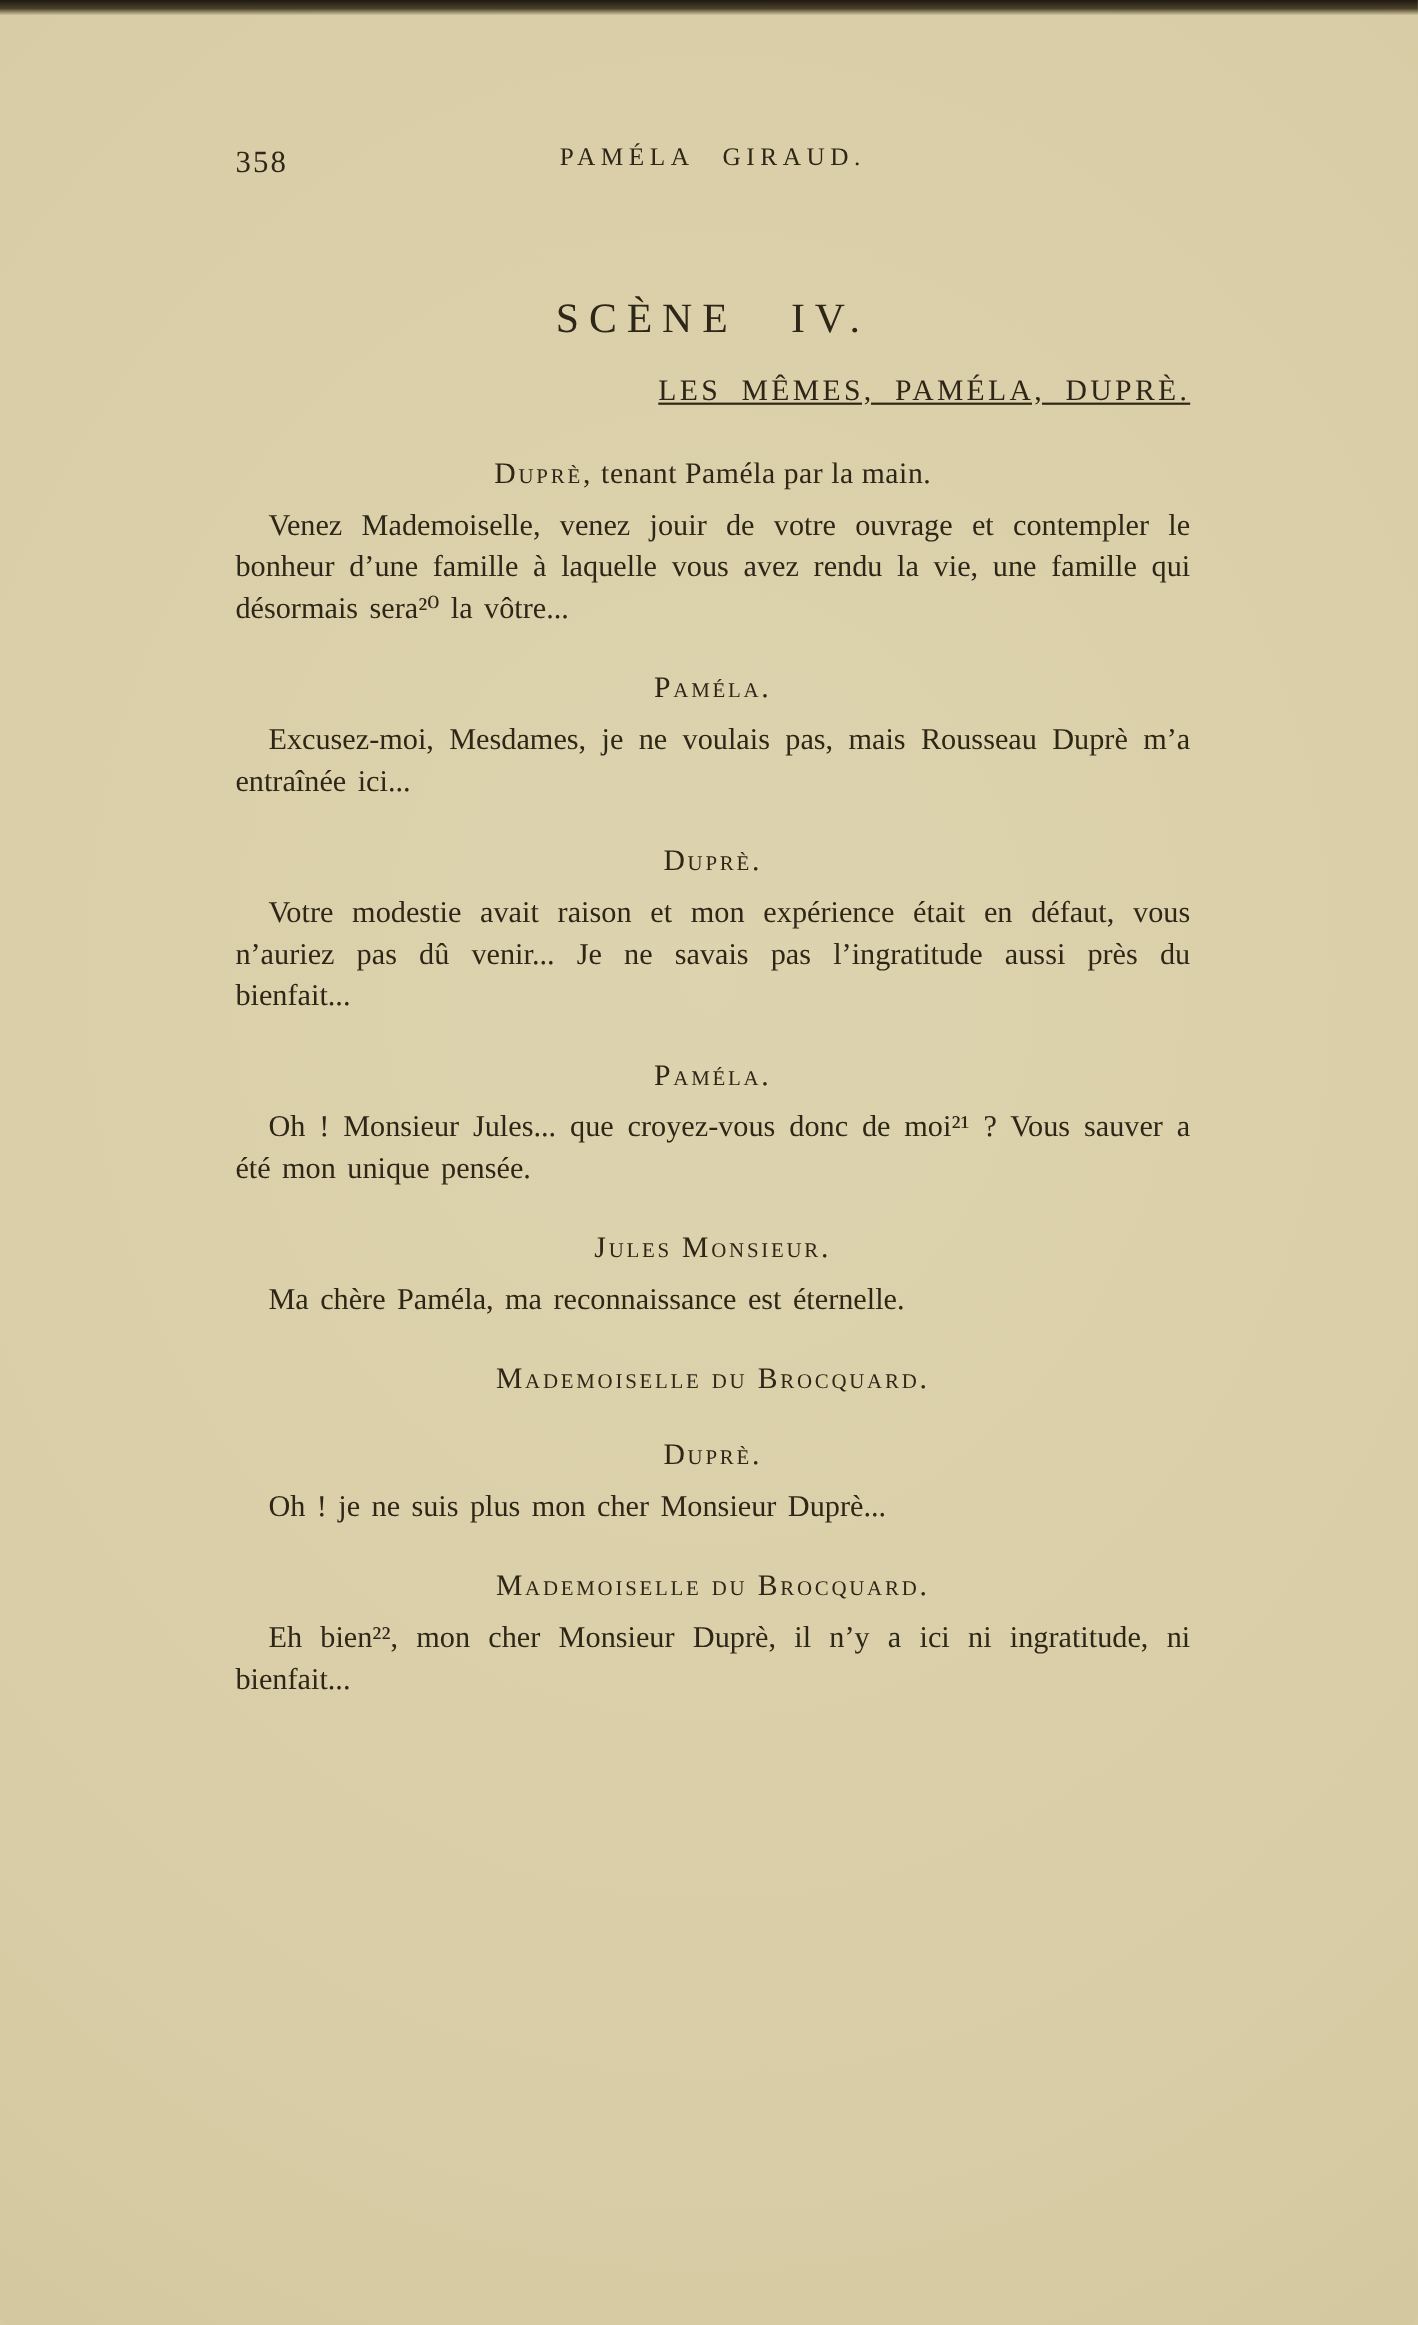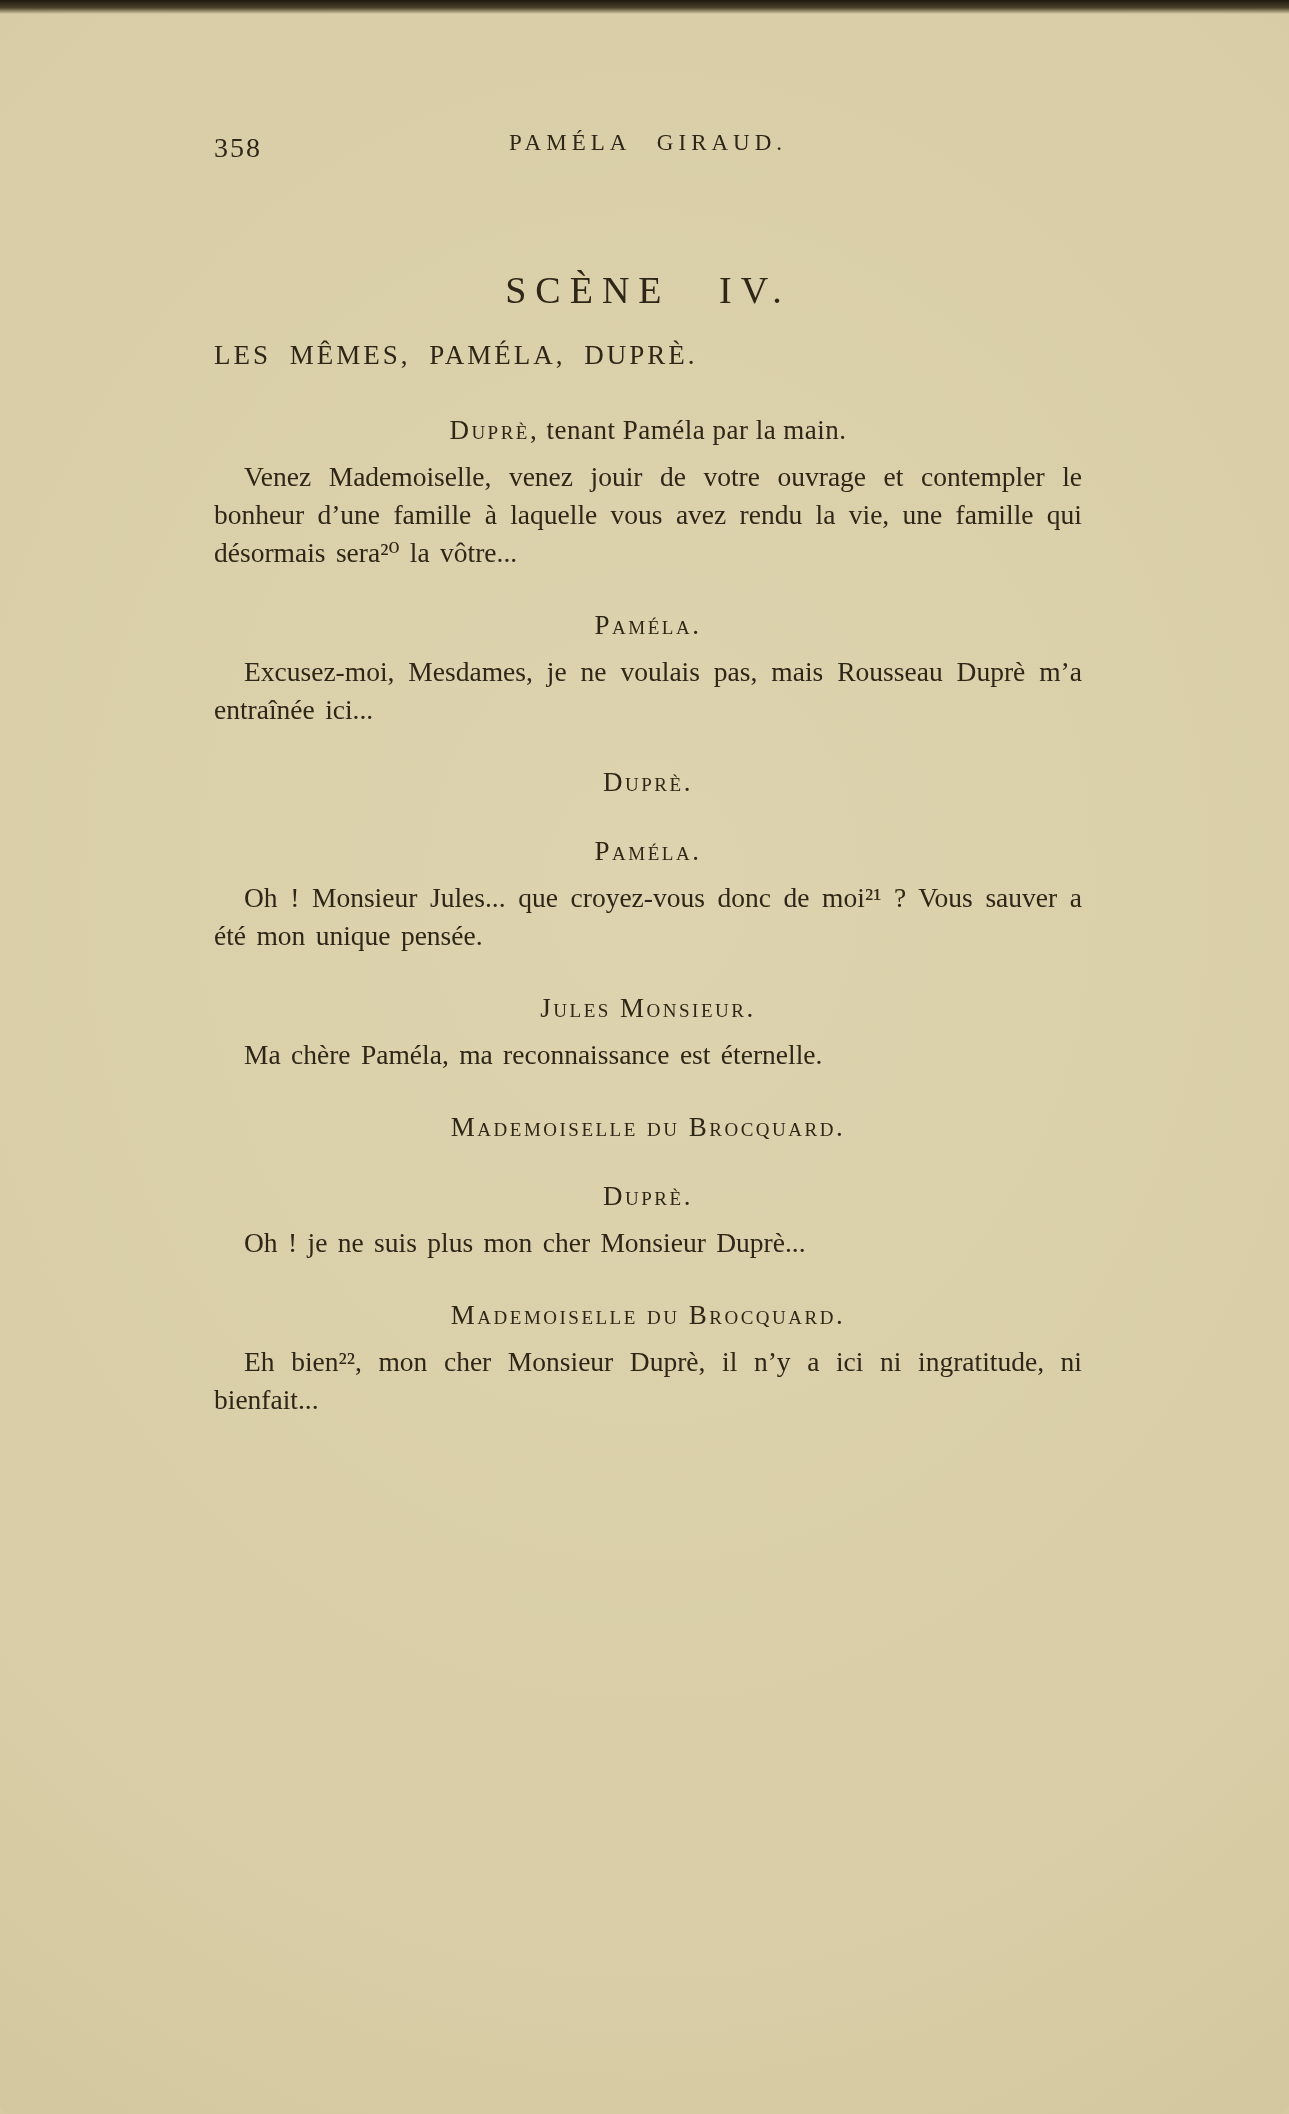--- a/index.html
+++ b/index.html
@@ -56,24 +56,25 @@
   .scene-title {
     margin: 102px 0 0 0;
     text-align: center;
     font-size: 38px;
     font-weight: 400;
     letter-spacing: 9px;
     word-spacing: 30px;
   }
   .characters {
     margin-top: 28px;
-    text-align: left;
+    text-align: right;
     font-size: 27px;
     letter-spacing: 3px;
     word-spacing: 9px;
+    text-decoration: underline;
   }
   .speaker-line {
     margin: 38px 0 12px 0;
     text-align: center;
     font-size: 27px;
   }
   .speaker-line.first {
     margin-top: 44px;
   }
   .speaker {
@@ -109,20 +110,21 @@
 
     <div class="characters">LES  MÊMES,  PAMÉLA,  DUPRÈ.</div>
 
     <div class="speaker-line first"><span class="speaker">Duprè,</span><span class="direction"> tenant Paméla par la main.</span></div>
     <p class="speech">Venez Mademoiselle, venez jouir de votre ouvrage et contempler le bonheur d’une famille à laquelle vous avez rendu la vie, une famille qui désormais sera²⁰ la vôtre...</p>
 
     <div class="speaker-line"><span class="speaker">Paméla.</span></div>
     <p class="speech">Excusez-moi, Mesdames, je ne voulais pas, mais Rousseau Duprè m’a entraînée ici...</p>
 
     <div class="speaker-line"><span class="speaker">Duprè.</span></div>
+    <p class="speech">Votre modestie avait raison et mon expérience était en défaut, vous n’auriez pas dû venir... Je ne savais pas l’ingratitude aussi près du bienfait...</p>
 
     <div class="speaker-line"><span class="speaker">Paméla.</span></div>
     <p class="speech">Oh ! Monsieur Jules... que croyez-vous donc de moi²¹ ? Vous sauver a été mon unique pensée.</p>
 
     <div class="speaker-line"><span class="speaker">Jules Monsieur.</span></div>
     <p class="speech">Ma chère Paméla, ma reconnaissance est éternelle.</p>
 
     <div class="speaker-line"><span class="speaker">Mademoiselle du Brocquard.</span></div>
 
     <div class="speaker-line"><span class="speaker">Duprè.</span></div>

